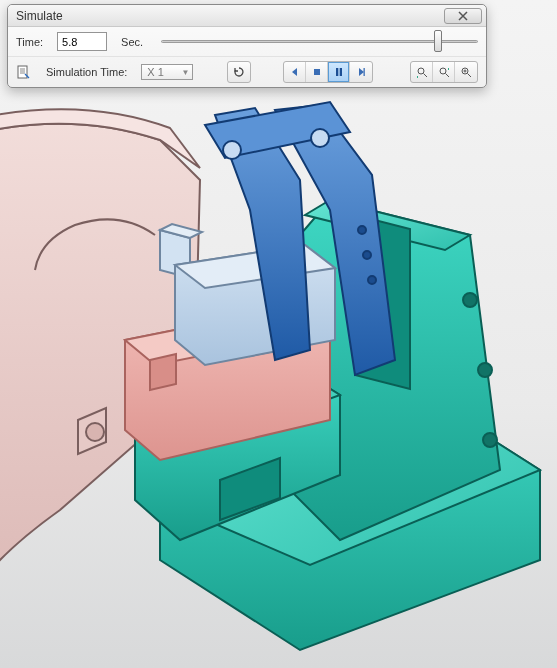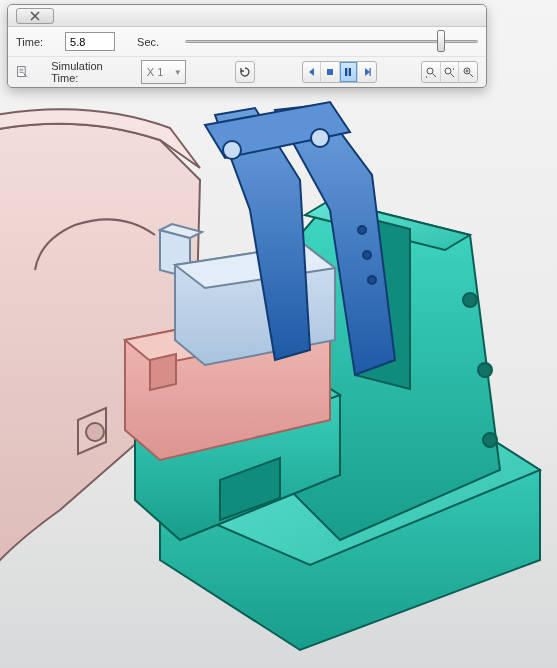--- a/index.html
+++ b/index.html
@@ -50,21 +50,21 @@
     border-radius: 3px;
     display: flex; align-items: center; justify-content: center;
     cursor: pointer;
   }
   .close-btn svg { width: 10px; height: 10px; }
   .row {
     display: flex;
     align-items: center;
     height: 30px;
     padding: 0 8px;
-    gap: 22px;
+    gap: 14px;
   }
   .row1 { border-bottom: 1px solid #e2e2e2; }
   .lbl { color: #333; }
   .time-input {
     width: 50px; height: 19px;
     border: 1px solid #949494;
     background: #fff;
     font-size: 11px;
     padding: 0 4px;
   }
@@ -86,21 +86,21 @@
     border: 1px solid #7a7a7a;
     border-radius: 2px;
     left: 86%;
   }
   .docicon {
     width: 16px; height: 16px;
     display: flex; align-items:center; justify-content:center;
     cursor: pointer;
   }
   .select {
-    width: 52px; height: 24px;
+    width: 52px; height: 16px;
     border: 1px solid #9a9a9a;
     background: linear-gradient(#fff,#ececec);
     display:flex; align-items:center; justify-content: space-between;
     padding: 0 3px 0 5px;
     color:#777;
   }
   .select .chev { font-size: 8px; color:#888; }
   .btngroup {
     display: flex; align-items:center;
     border: 1px solid #b4b4b4;
@@ -215,20 +215,21 @@
 
       <circle cx="362" cy="230" r="4" fill="#1b4c8e"></circle>
       <circle cx="367" cy="255" r="4" fill="#1b4c8e"></circle>
       <circle cx="372" cy="280" r="4" fill="#1b4c8e"></circle>
     </g>
   </svg>
 </div>
 
 <div class="sim-window">
   <div class="titlebar">
+    <span class="title">Simulate</span>
     <div class="close-btn">
       <svg viewBox="0 0 10 10">
         <path d="M1 1 L9 9 M9 1 L1 9" stroke="#555" stroke-width="1.5" fill="none"></path>
       </svg>
     </div>
   </div>
 
   <div class="row row1">
     <span class="lbl">Time:</span>
     <input class="time-input" value="5.8" style="">

